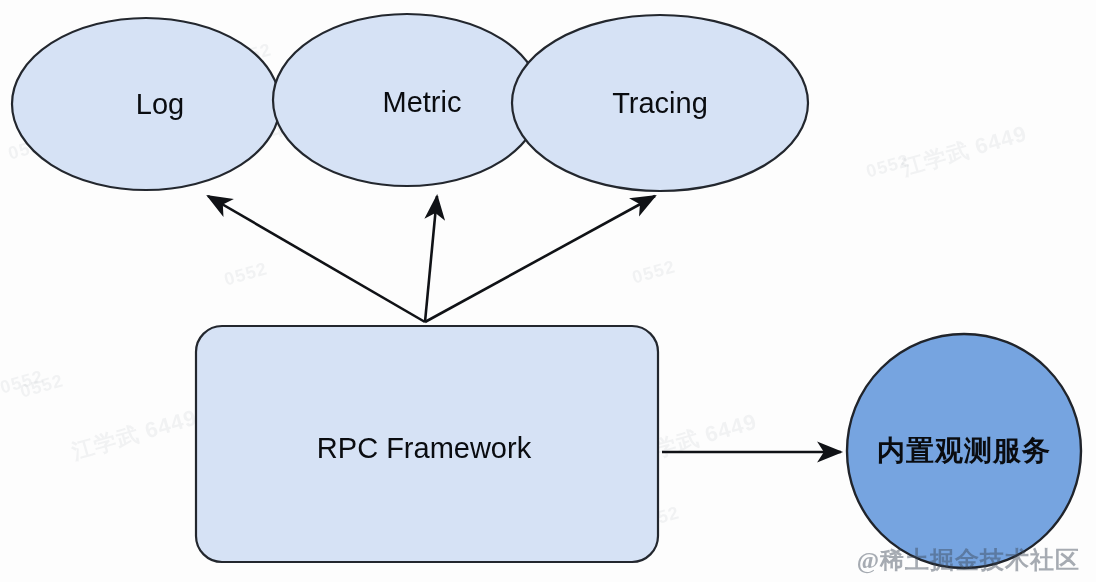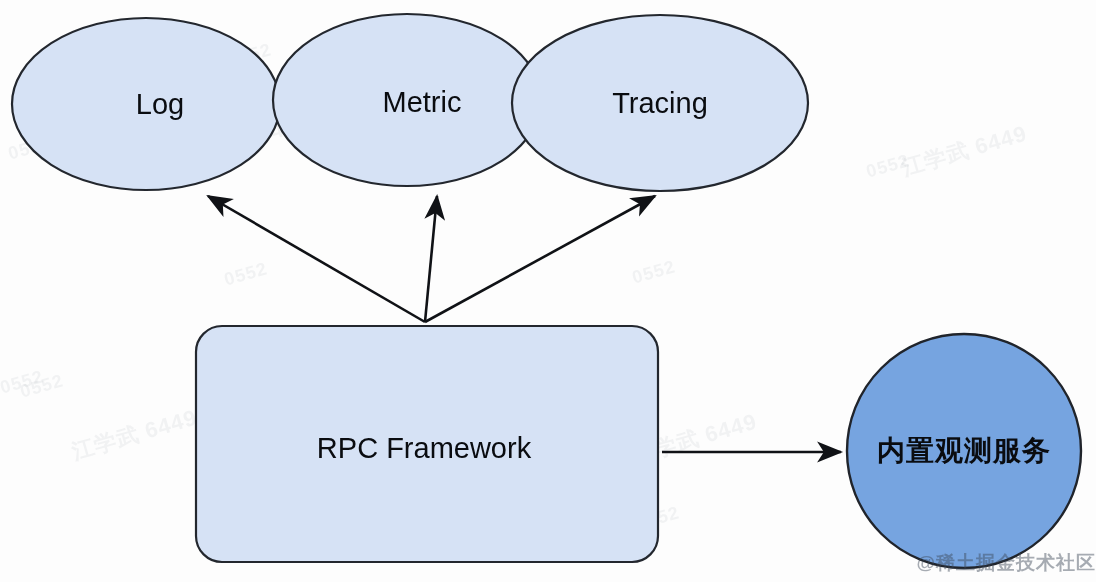--- a/index.html
+++ b/index.html
@@ -69,26 +69,26 @@
   .node-label.cjk {
     font-family: "DejaVu Sans", "Liberation Sans", sans-serif;
     font-size: 28px;
     font-weight: 700;
     letter-spacing: 1px;
   }
 
   
   .corner-wm {
     position: absolute;
-    right: 0;
+    right: 16px;
     bottom: 6px;
     z-index: 3;
     color: rgba(60, 70, 86, 0.45);
-    font-family: Liberation Sans, sans-serif;
-    font-size: 19px;
+    font-family: Liberation Serif, serif;
+    font-size: 24px;
     font-weight: 700;
     letter-spacing: 1px;
     white-space: nowrap;
     pointer-events: none;
   }
 </style>
 </head>
 <body>
 
 <div id="canvas">

